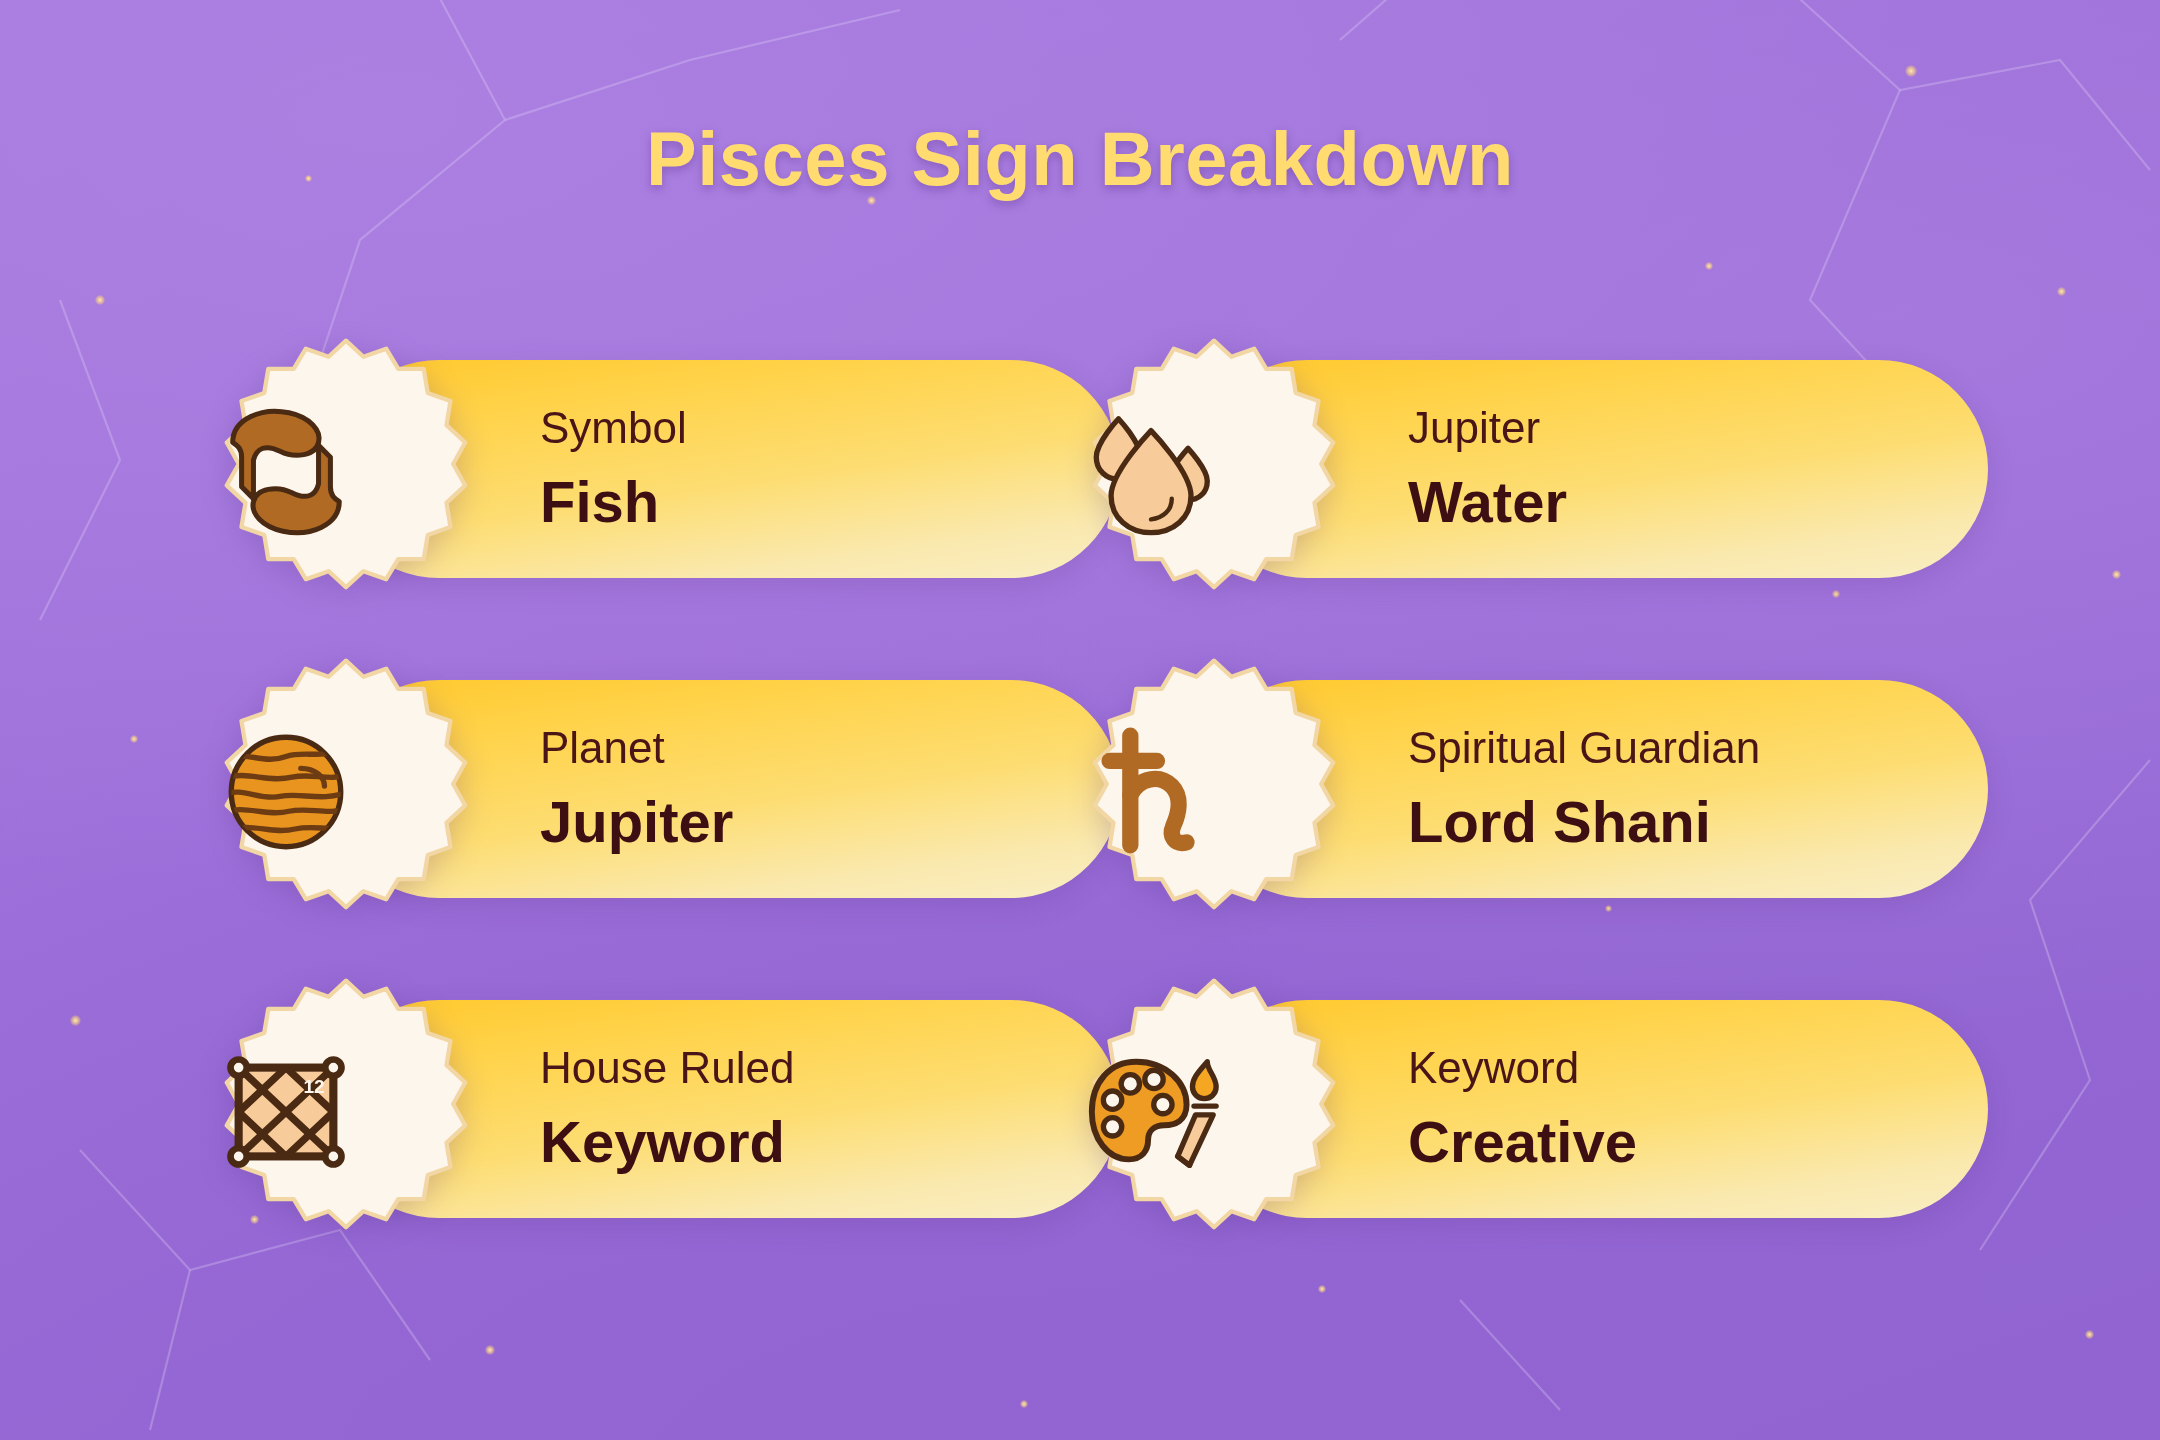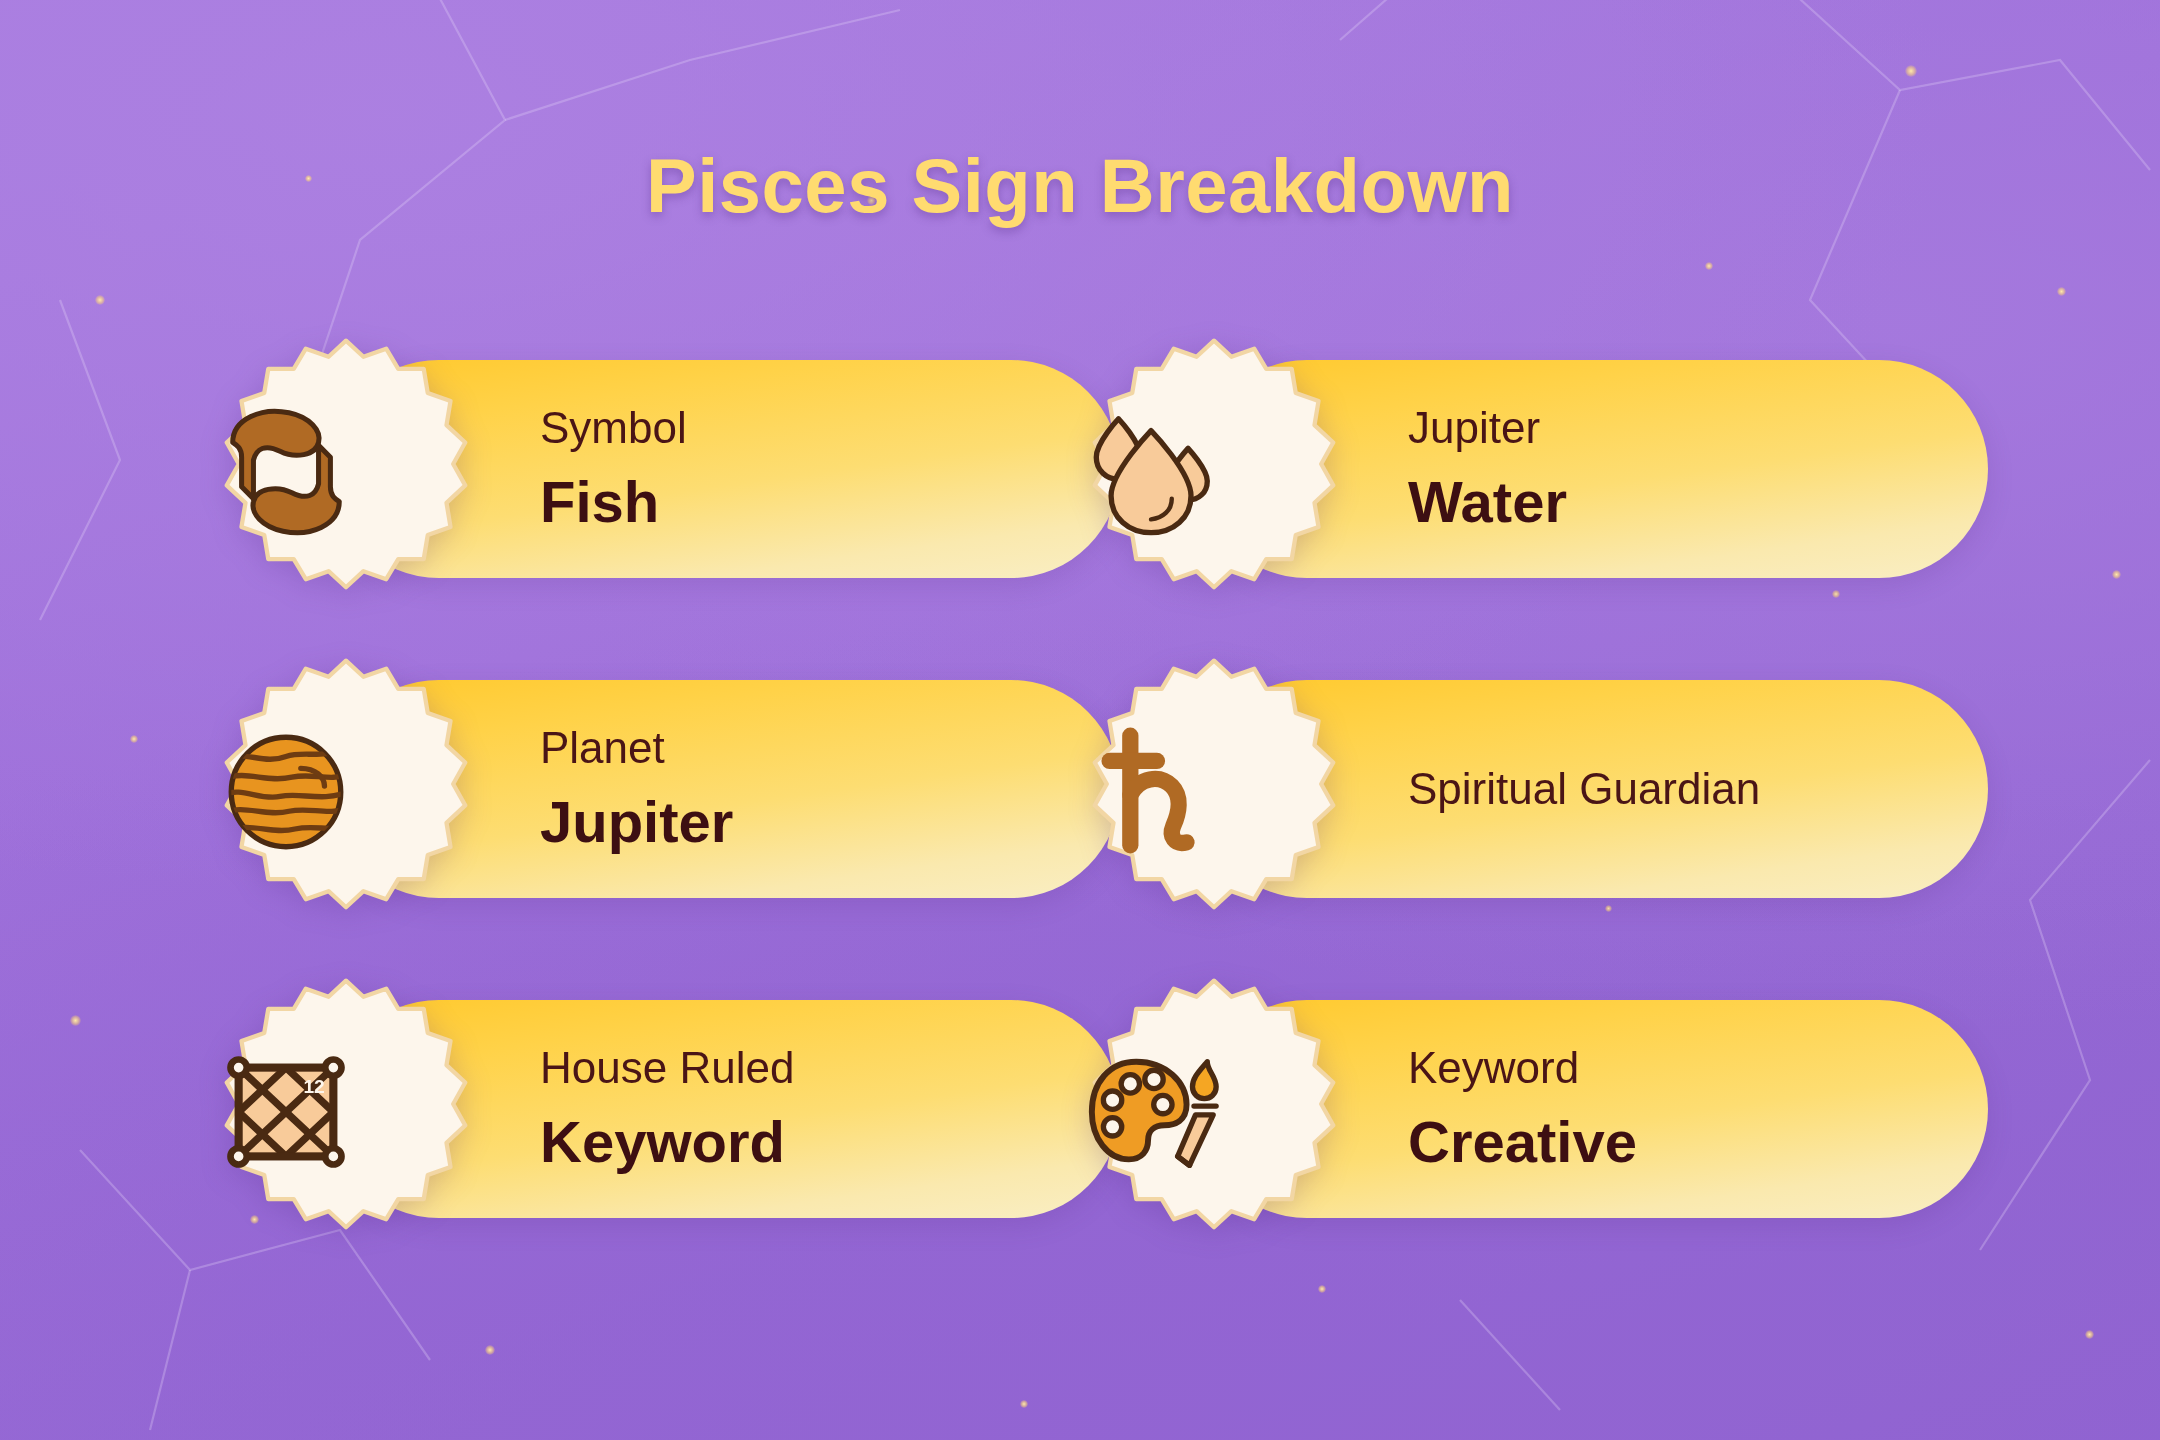--- a/index.html
+++ b/index.html
@@ -33,21 +33,21 @@
   .star {
     position: absolute;
     border-radius: 50%;
     background: radial-gradient(circle, #ffe9a8 0%, rgba(255,214,120,0.55) 45%, rgba(255,200,100,0) 75%);
     pointer-events: none;
   }
 
   
   .title {
     position: absolute;
-    top: 142px;
+    top: 115px;
     left: 0;
     width: 100%;
     text-align: center;
     font-size: 76px;
     font-weight: bold;
     letter-spacing: 0.5px;
     color: #ffdb70;
     text-shadow: 0 4px 10px rgba(80,40,130,0.35);
     z-index: 3;
   }
@@ -249,20 +249,21 @@
           </g>
         </svg>
       </div>
     </div>
   </div>
 
   <div class="cell right">
     <div class="pill">
       <div class="pill-text">
         <div class="pill-label">Spiritual Guardian</div>
+        <div class="pill-value">Lord Shani</div>
       </div>
     </div>
     <div class="badge">
       <svg viewBox="0 0 200 200">
         <path d="M100 2 L113 14 L130 8 L139 23 L158 23 L161 41 L178 47 L175 65 L189 78 L180 94 L189 110 L175 123 L178 141 L161 147 L158 165 L139 165 L130 180 L113 174 L100 186 L87 174 L70 180 L61 165 L42 165 L39 147 L22 141 L25 123 L11 110 L20 94 L11 78 L25 65 L22 47 L39 41 L42 23 L61 23 L70 8 L87 14 Z" fill="#fdf6ec" stroke="#f2d6a4" stroke-width="3.2" stroke-linejoin="round"></path>
       </svg>
       <div class="icon-layer">
         <svg viewBox="0 0 100 100">
           <g fill="none" stroke="#b06a24" stroke-width="11" stroke-linecap="round" stroke-linejoin="round">
             <path d="M34 12 L34 86"></path>

